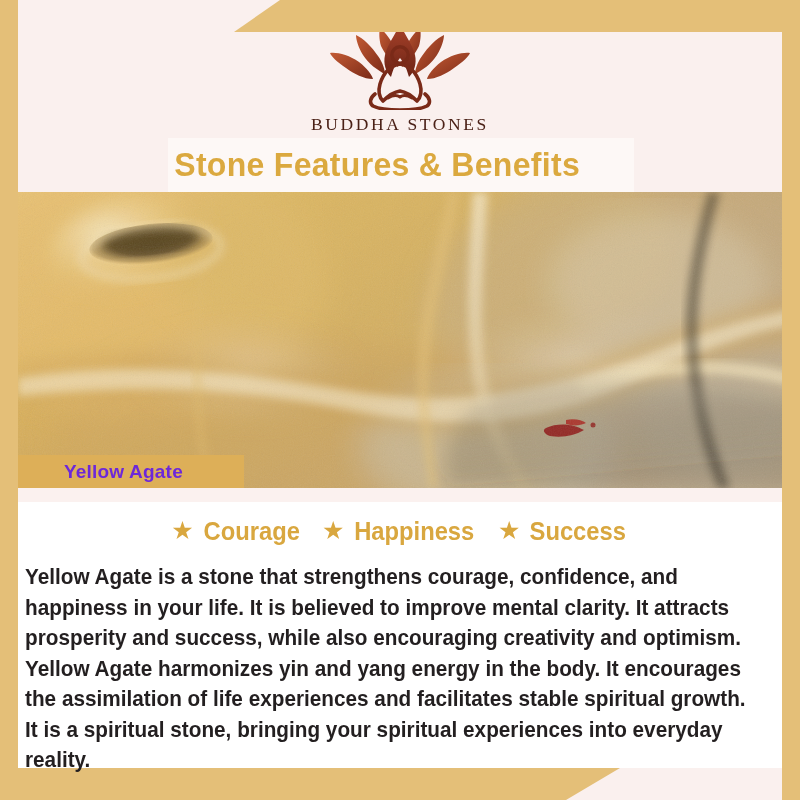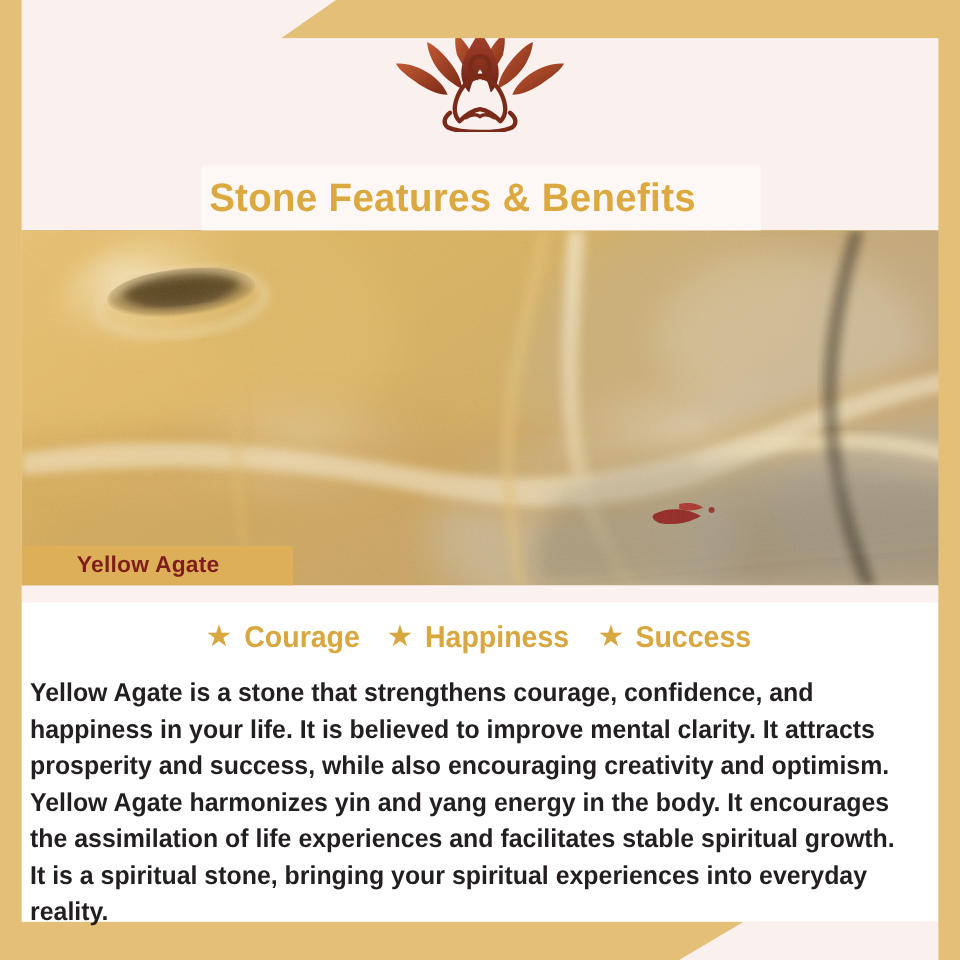--- a/index.html
+++ b/index.html
@@ -83,21 +83,21 @@
   
   .stone-label{
     position:absolute;top:455px;left:18px;width:226px;height:33px;
     background:#ddaf58;
     display:flex;align-items:center;
     z-index:5;
   }
   .stone-label span{
     margin-left:46px;
     font-family:"Liberation Sans",sans-serif;
-    font-weight:700;font-size:19px;color:#7f1d1d;
+    font-weight:700;font-size:19px;color:#6d28d9;
     letter-spacing:.2px;
   }
 
   
   .content{
     position:absolute;top:488px;left:18px;width:764px;height:280px;
     background:#ffffff;z-index:4;
   }
   .content-strip{
     position:absolute;top:488px;left:18px;width:764px;height:14px;
@@ -171,20 +171,21 @@
         <path d="M85 3 C79 14 72 24 70 33 C68 42 71 50 76 55 C78 48 80 42 85 36 C90 42 92 48 94 55 C99 50 102 42 100 33 C98 24 91 14 85 3 Z" fill="url(#pg)"></path>
 
         <circle cx="85" cy="33" r="8.2" fill="none" stroke="#7a2a18" stroke-width="3.4"></circle>
 
         <path d="M85 42 C74 44 68 52 65 62 C63 69 64 75 68 79 C73 74 78 70 85 69 C92 70 97 74 102 79 C106 75 107 69 105 62 C102 52 96 44 85 42 Z" fill="none" stroke="#7a2a18" stroke-width="3.6" stroke-linejoin="round"></path>
 
         <path d="M60 72 C55 76 54 81 58 84 C64 87 75 88 85 88 C95 88 106 87 112 84 C116 81 115 76 110 72" fill="none" stroke="#7a2a18" stroke-width="3.6" stroke-linecap="round"></path>
 
         <path d="M73 76 C78 73 82 73 85 75 C88 73 92 73 97 76" fill="none" stroke="#7a2a18" stroke-width="3" stroke-linecap="round"></path>
       </svg>
+      <div class="logo-word">BUDDHA STONES</div>
     </div>
   </div>
 
   <div class="title-banner">
     <div class="title-text">Stone Features &amp; Benefits</div>
   </div>
 
   <div class="photo">
     <svg viewBox="0 0 782 296" preserveAspectRatio="none">
       <defs>

